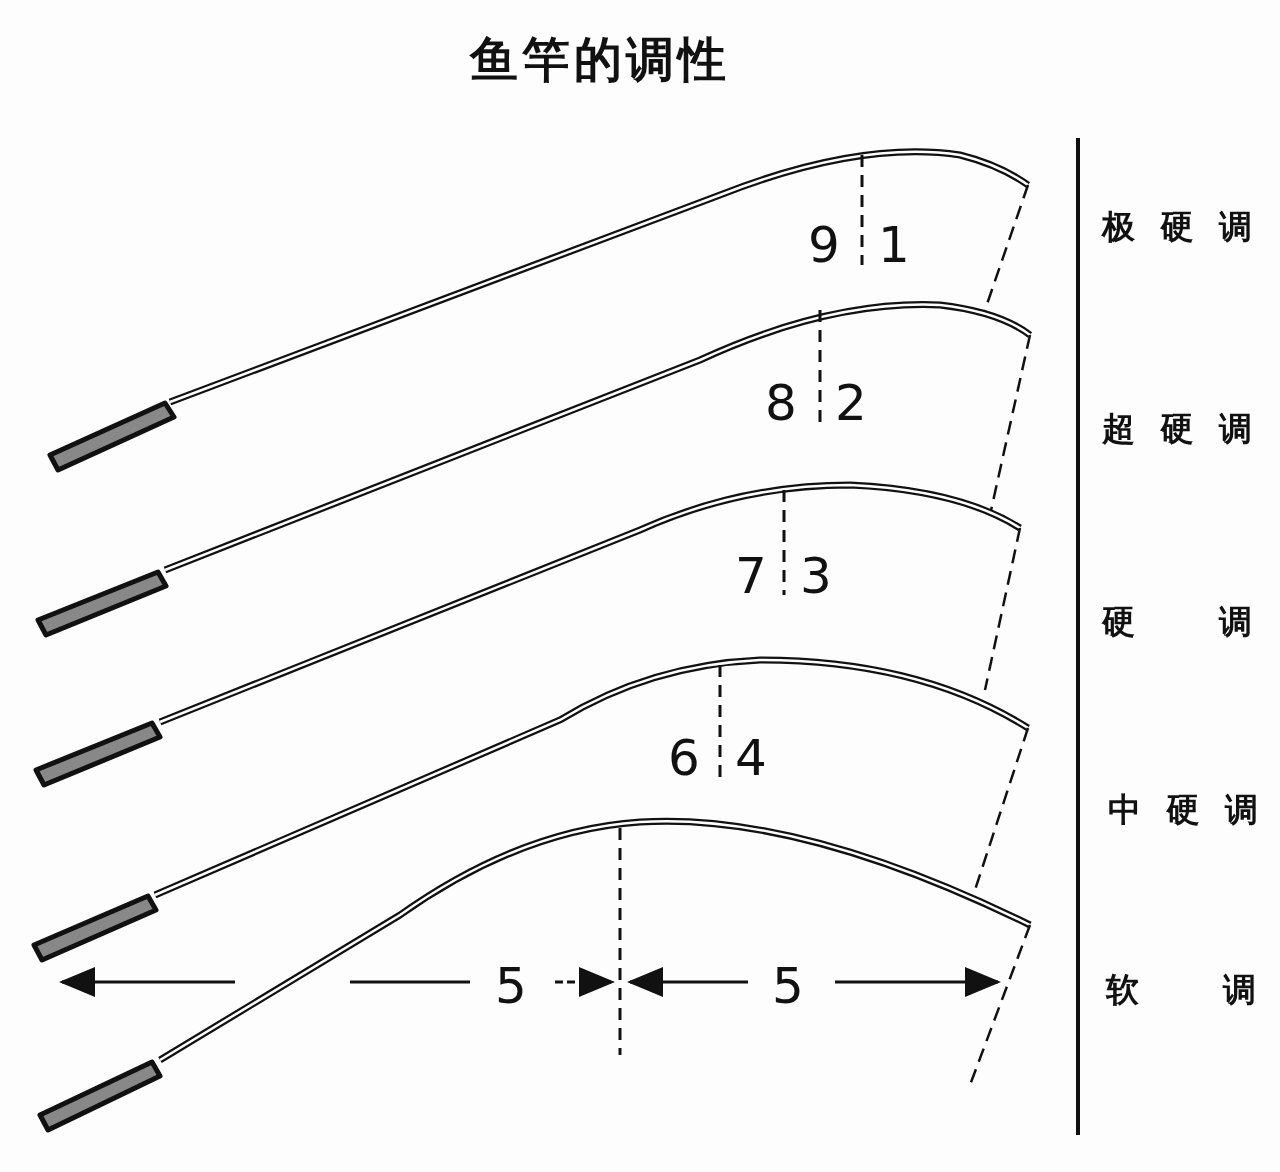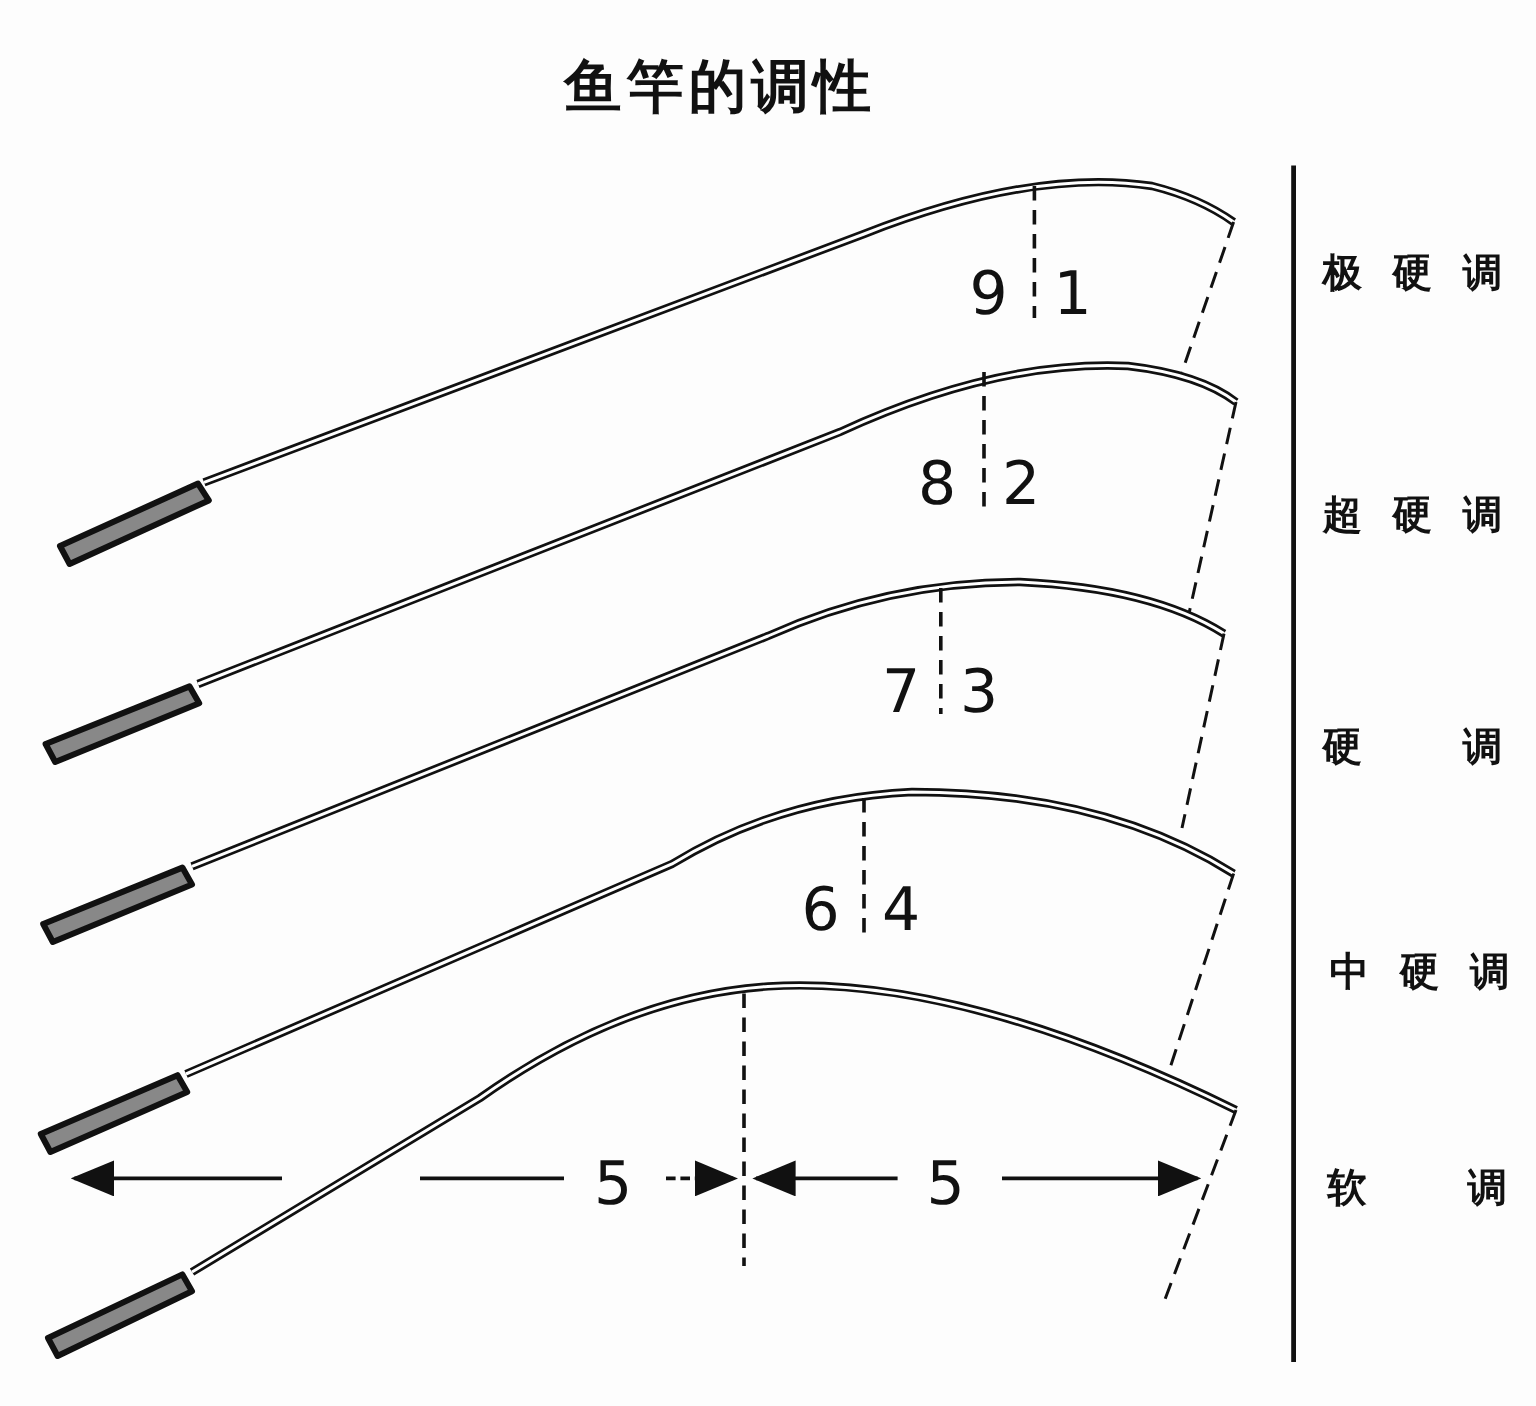--- a/index.html
+++ b/index.html
@@ -1,17 +1,17 @@
 <!DOCTYPE html>
 <html><head>
   <meta charset="utf-8">
   <style>
     html, body { margin: 0; padding: 0; background: #fdfdfd; }
     body { width: 1280px; height: 1172px; position: relative; overflow: hidden; font-family: "DejaVu Sans", sans-serif; }
-    .title { position: absolute; left: 0; width: 1200px; top: 28px; text-align: center; font-size: 48px; font-weight: bold; color: #111; letter-spacing: 4px; margin-top: 12px; }
+    .title { position: absolute; left: 0; width: 1200px; top: 28px; text-align: center; font-size: 48px; font-weight: bold; color: #111; letter-spacing: 4px; }
     svg.diagram { position: absolute; left: 0; top: 0; }
     .label { position: absolute; left: 1102px; width: 150px; font-size: 33px; font-weight: bold; color: #111; display: flex; justify-content: space-between; }
     .ratio { font-family: "DejaVu Sans", sans-serif; font-size: 50px; fill: #111; }
   </style>
 </head>
 <body>
 
 <div class="title">鱼竿的调性</div>
 
 <svg class="diagram" width="1280" height="1172" viewBox="0 0 1280 1172">

